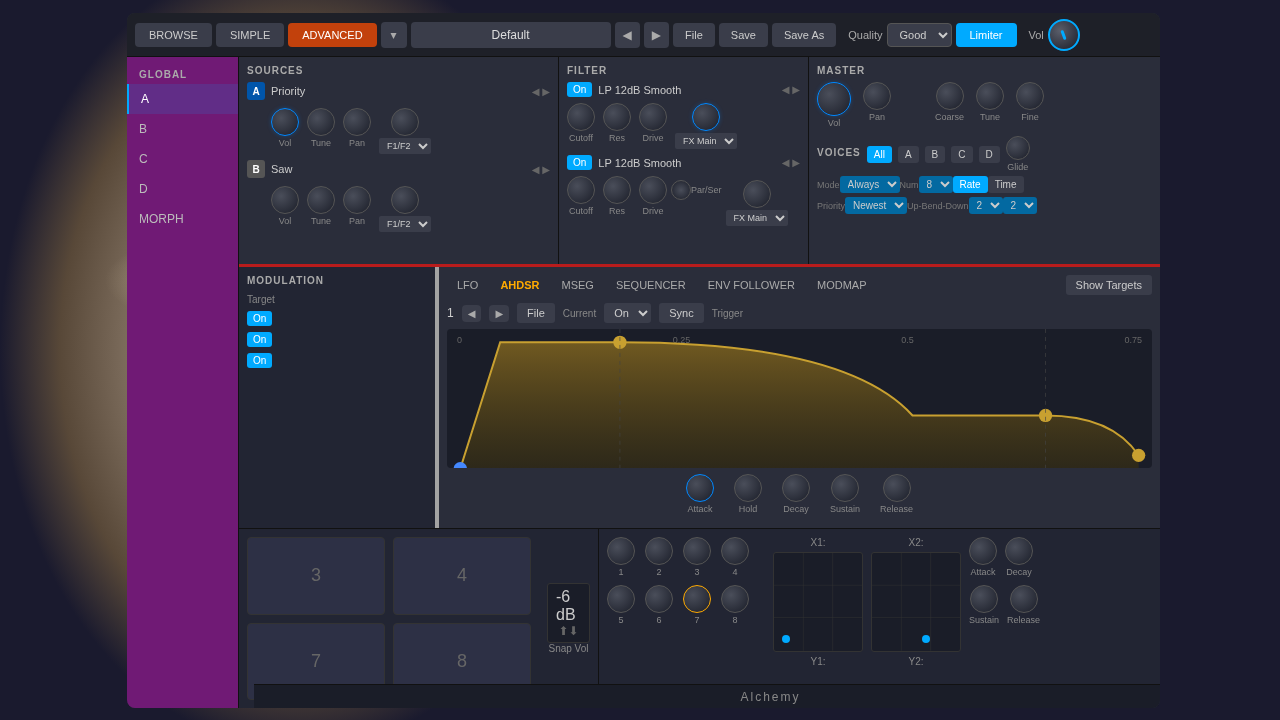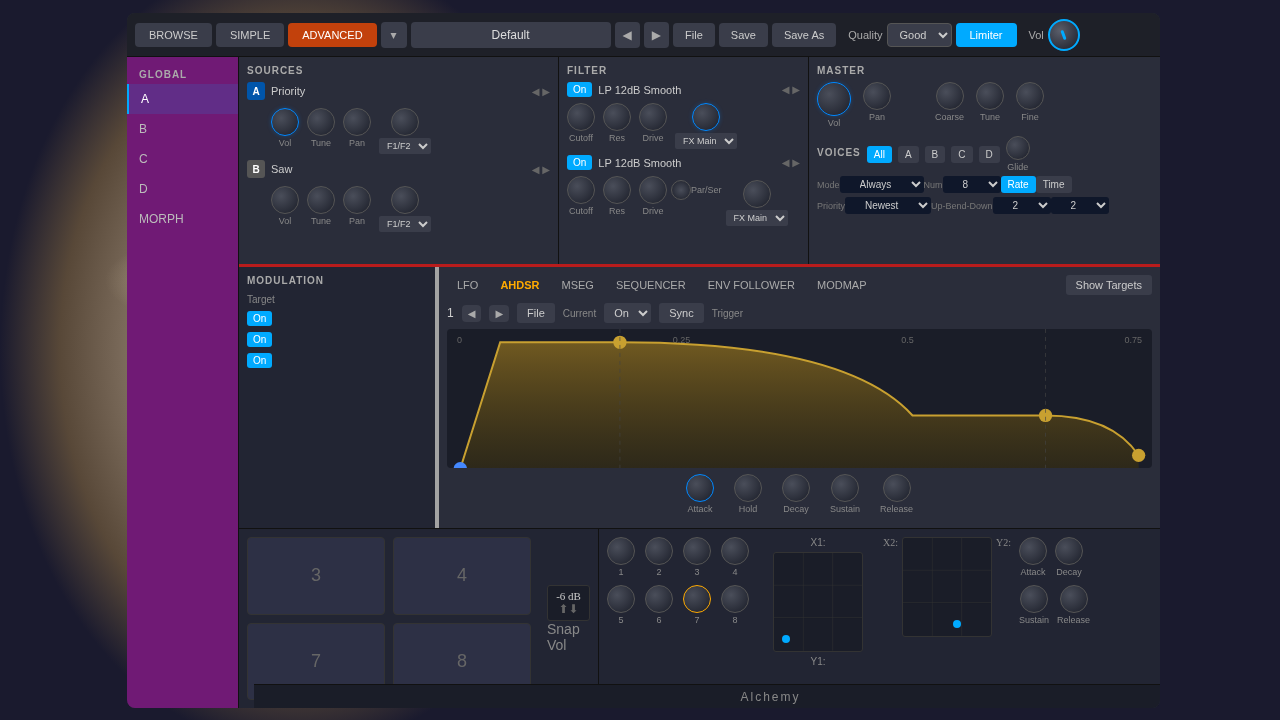--- a/index.html
+++ b/index.html
@@ -343,25 +343,25 @@
       cursor: pointer;
       color: #ccc;
       background: #3a3d4a;
     }
     .voice-btn.active {
       background: #00aaff;
       color: white;
     }
 
     .voice-select {
-      background: #0f172a;
-      border: none;
-      color: #ccc;
-      font-size: 10px;
-      padding: 2px 16px;
+      background: #0369a1;
+      border: none;
+      color: #ccc;
+      font-size: 10px;
+      padding: 2px 4px;
       border-radius: 3px;
     }
 
     .voice-label {
       color: #777;
       font-size: 9px;
     }
 
     
     .bottom-section {
@@ -565,21 +565,21 @@
       gap: 8px;
     }
 
     .morph-knobs-row {
       display: flex;
       gap: 10px;
     }
 
     .x1-x2-area {
       display: flex;
-      gap: 20px;
+      gap: 8px;
       padding-left: 16px;
     }
 
     .xy-pad {
       width: 90px;
       height: 100px;
       background: #1a1d28;
       border: 1px solid #333;
       border-radius: 3px;
       position: relative;
@@ -616,22 +616,21 @@
       flex-direction: column;
       align-items: center;
       padding: 4px 8px;
       background: #1a1d28;
       border: 1px solid #333;
       border-radius: 3px;
     }
 
     .snap-vol-value {
       color: #ccc;
-      font-size: 11px;
-      font-family: Liberation Serif, serif;
+      font-size: 16px;
     }
 
     .snap-vol-arrows {
       color: #666;
       font-size: 12px;
       cursor: pointer;
     }
 
     
     .app-title-bar {
@@ -1023,21 +1022,21 @@
           <div class="pad">
               <span>8</span>
             </div>
         </div>
 
         <div style="display:flex;flex-direction:column;align-items:center;justify-content:center;padding:8px;border-right:1px solid #111;width:60px;">
           <div class="snap-vol-area">
             <span class="snap-vol-value">-6 dB</span>
             <span class="snap-vol-arrows">⬆⬇</span>
           </div>
-          <span style="color:#888;font-size:14px;">Snap Vol</span>
+          <span style="color:#888;font-size:10px;">Snap Vol</span>
         </div>
 
         <div class="morph-area">
           <div style="display:flex;flex-direction:column;gap:8px;">
 
             <div class="morph-knobs-row">
               <div class="knob-container">
                 <div class="knob"></div>
                 <span class="knob-label">1</span>
               </div>
@@ -1082,21 +1081,21 @@
                 <svg class="xy-grid" viewBox="0 0 90 100">
                   <line x1="0" y1="33" x2="90" y2="33" stroke="#333" stroke-width="0.5"></line>
                   <line x1="0" y1="66" x2="90" y2="66" stroke="#333" stroke-width="0.5"></line>
                   <line x1="30" y1="0" x2="30" y2="100" stroke="#333" stroke-width="0.5"></line>
                   <line x1="60" y1="0" x2="60" y2="100" stroke="#333" stroke-width="0.5"></line>
                 </svg>
                 <div class="xy-dot" style="left:8px;bottom:8px;"></div>
               </div>
               <span class="xy-label">Y1:</span>
             </div>
-            <div style="display:flex;gap:4px;font-family:Liberation Serif, serif;">
+            <div style="display:flex;flex-direction:column;gap:4px;">
               <span class="xy-label">X2:</span>
               <div class="xy-pad">
                 <svg class="xy-grid" viewBox="0 0 90 100">
                   <line x1="0" y1="33" x2="90" y2="33" stroke="#333" stroke-width="0.5"></line>
                   <line x1="0" y1="66" x2="90" y2="66" stroke="#333" stroke-width="0.5"></line>
                   <line x1="30" y1="0" x2="30" y2="100" stroke="#333" stroke-width="0.5"></line>
                   <line x1="60" y1="0" x2="60" y2="100" stroke="#333" stroke-width="0.5"></line>
                 </svg>
                 <div class="xy-dot" style="left:50px;bottom:8px;"></div>
               </div>

